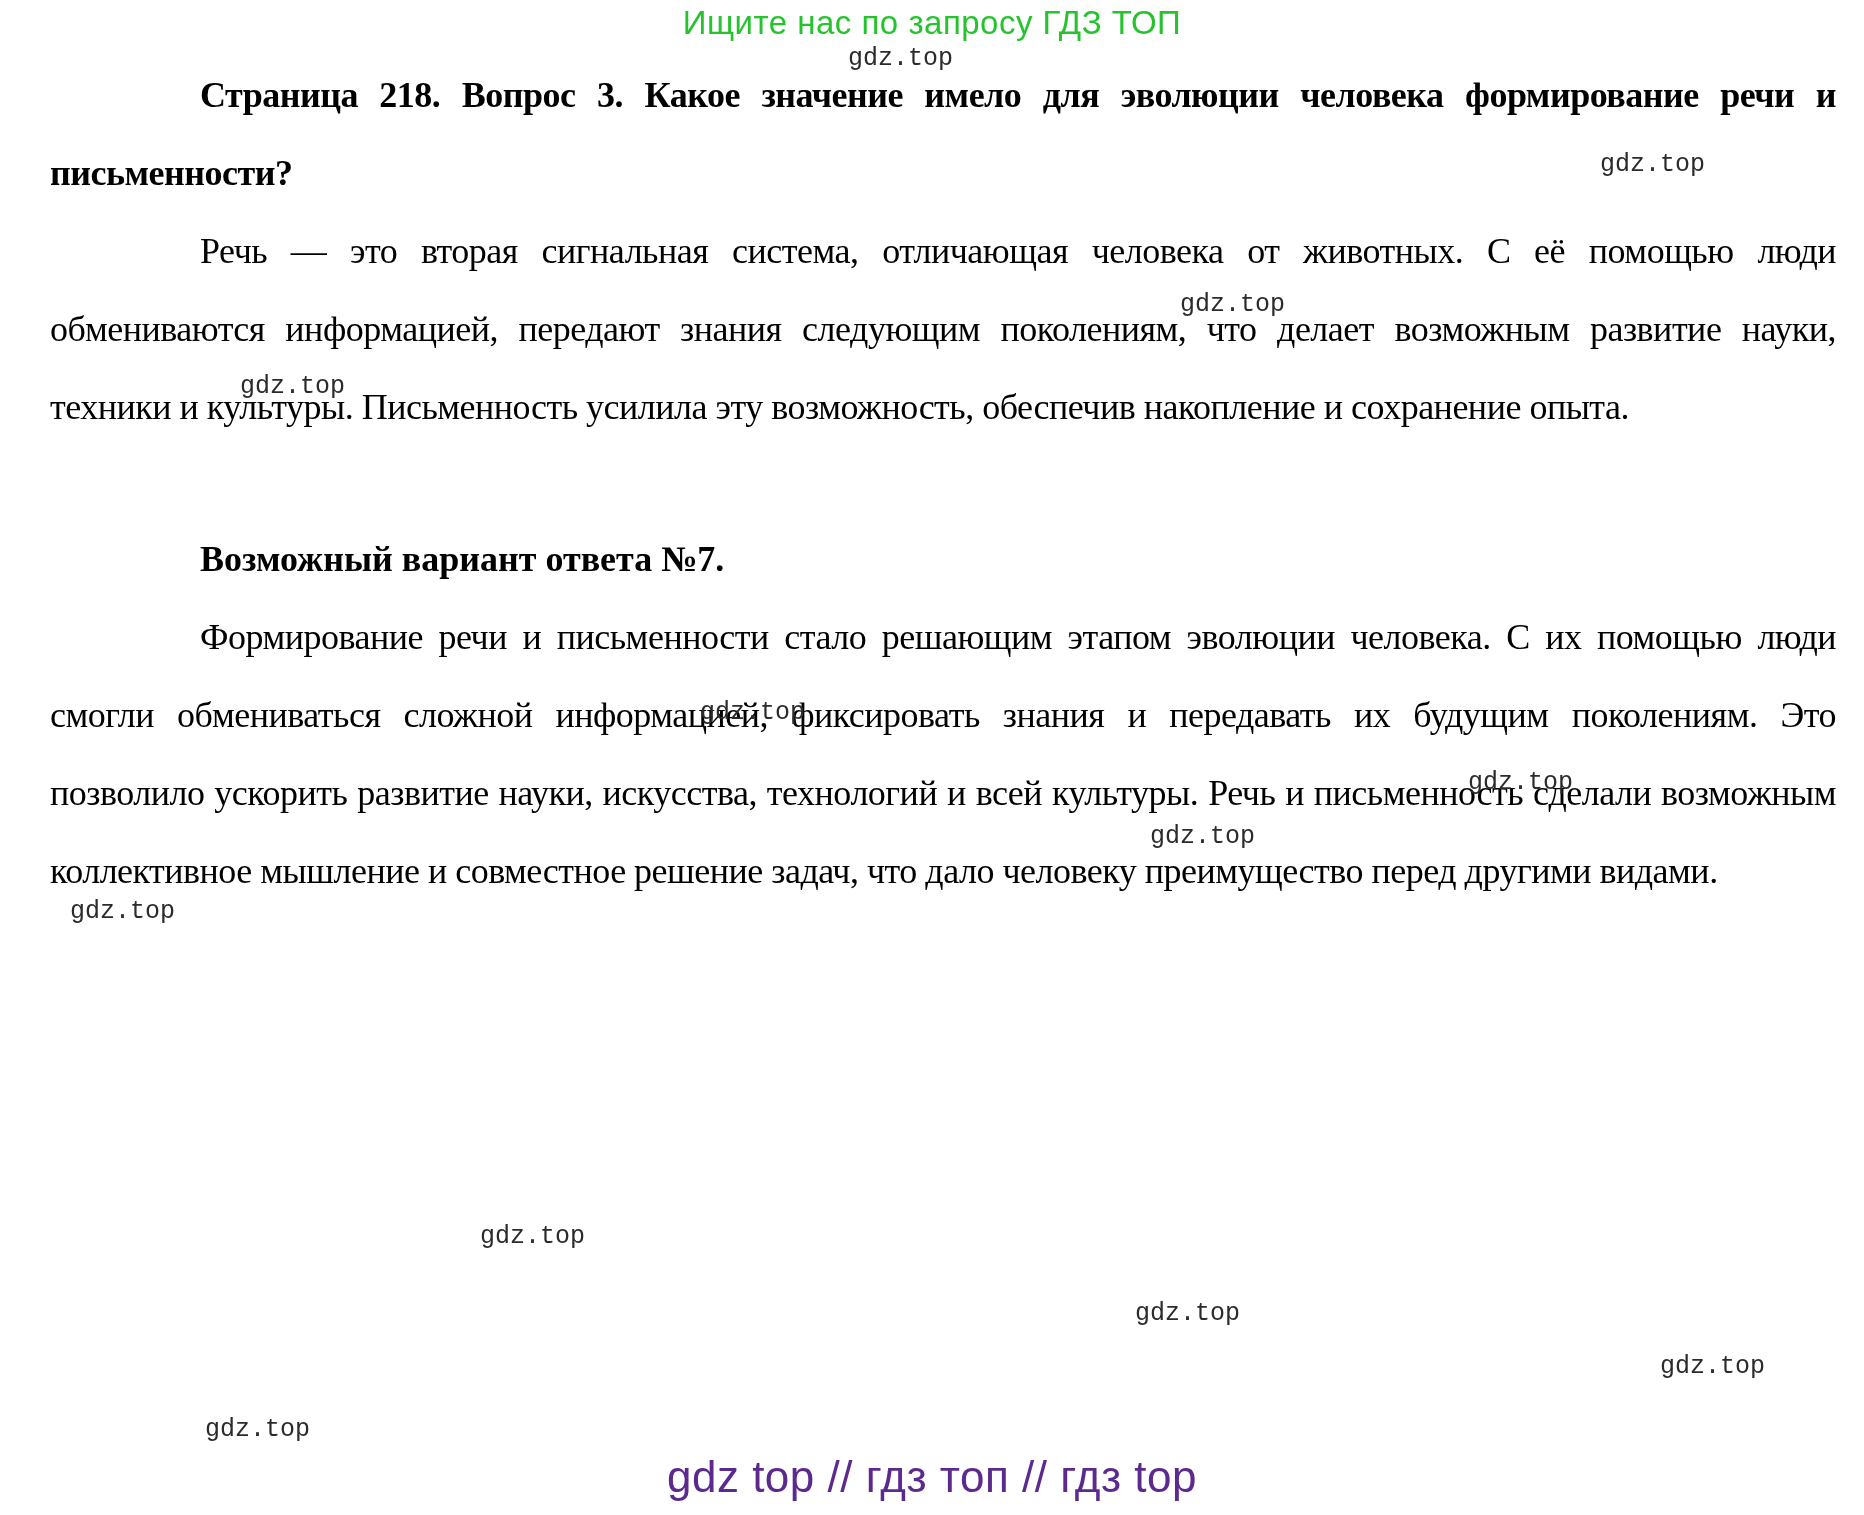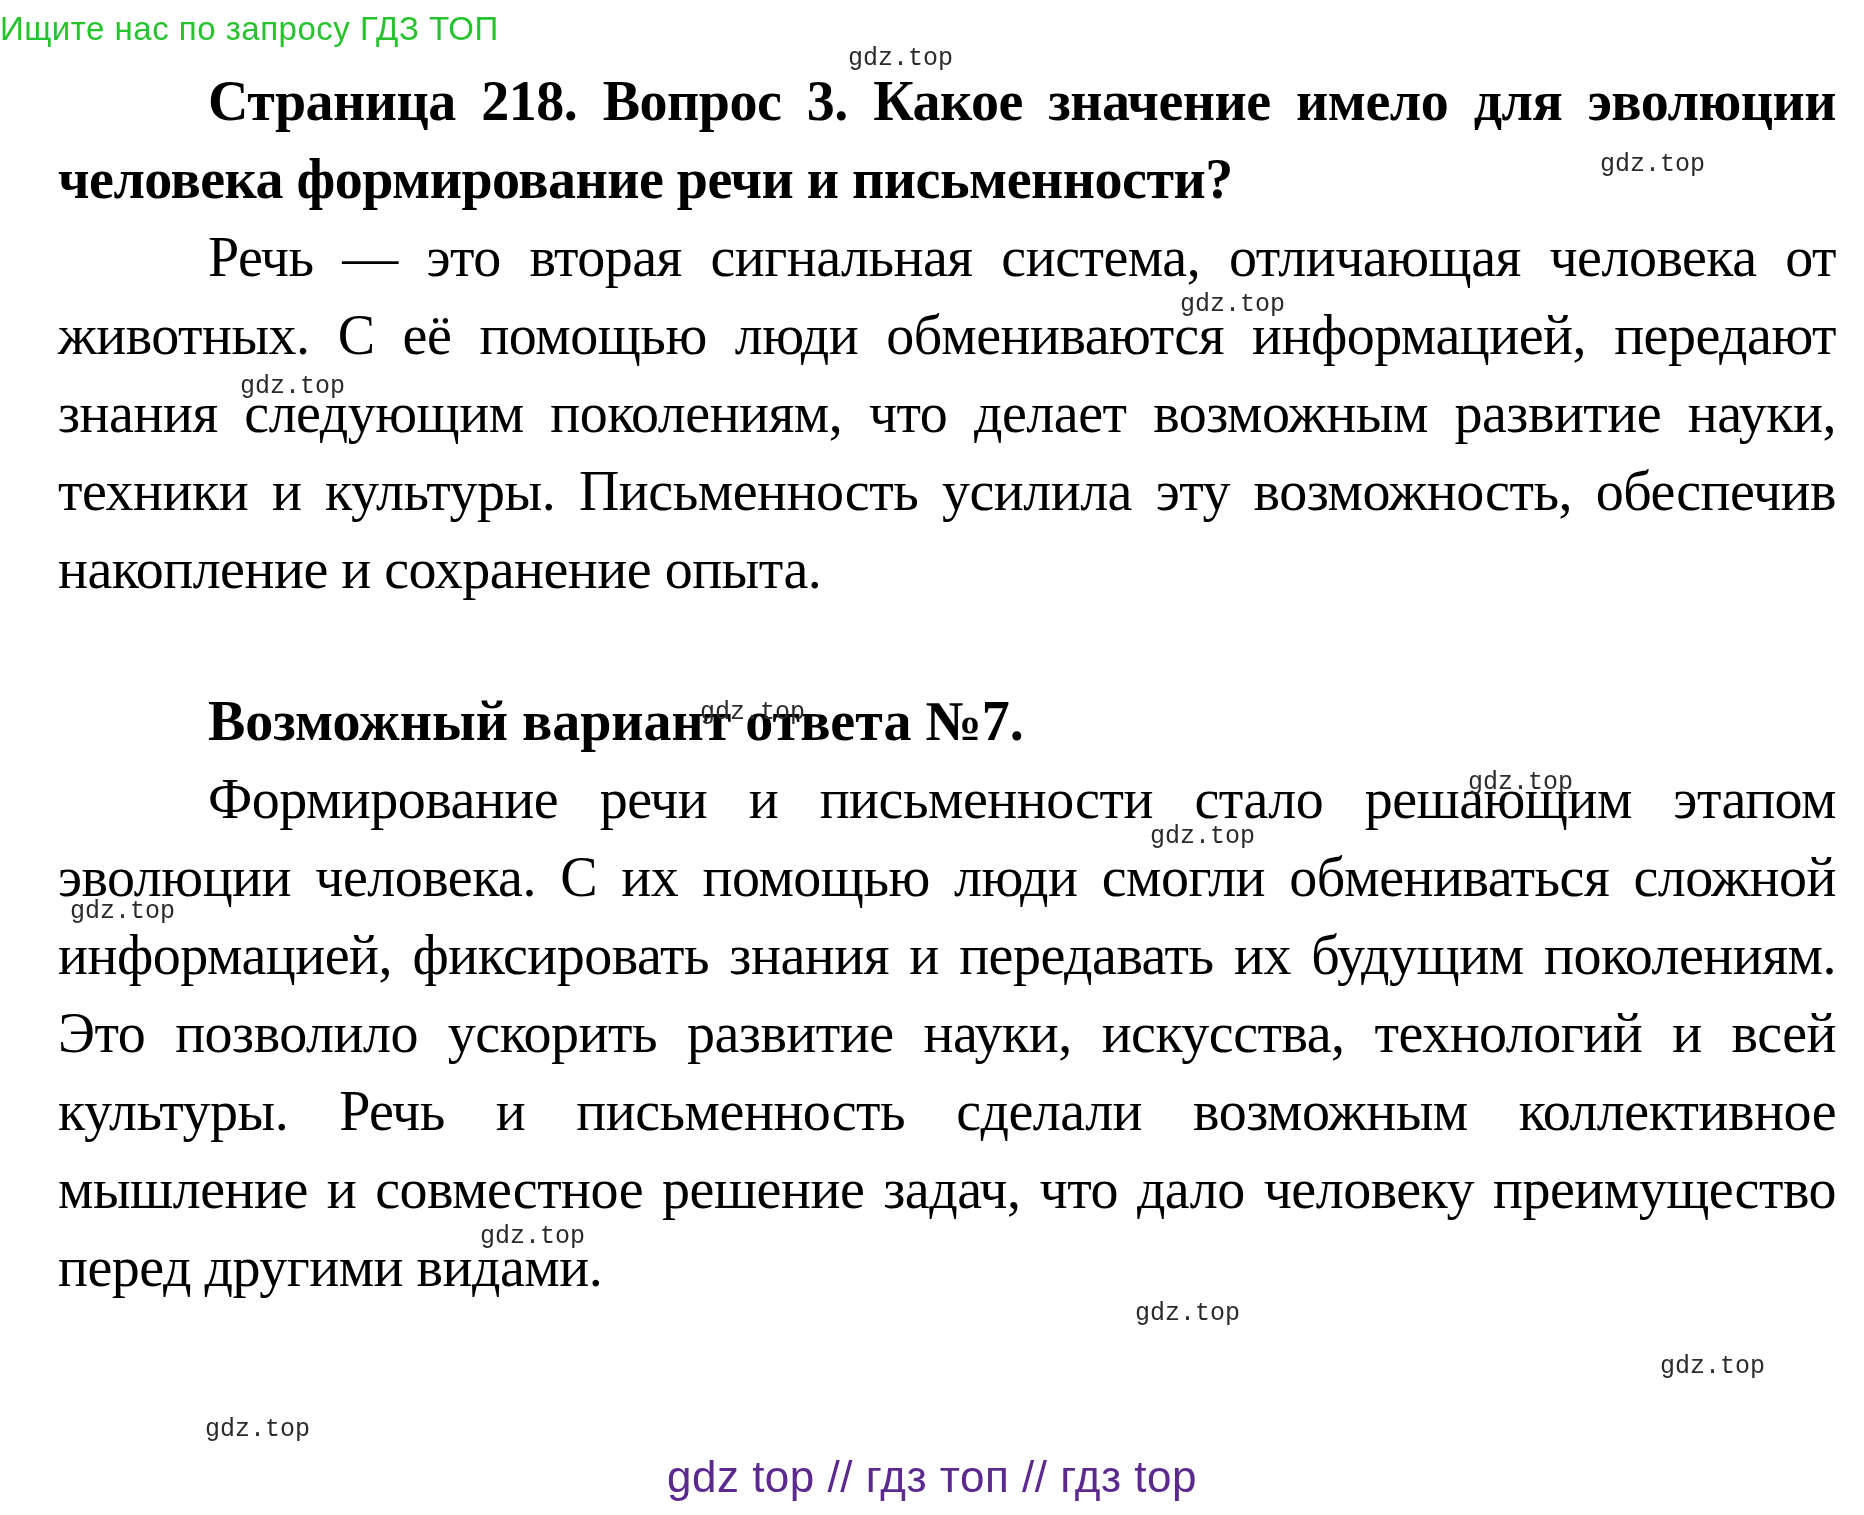--- a/index.html
+++ b/index.html
@@ -6,34 +6,33 @@
   body {
     width: 1864px;
     height: 1515px;
     background: #ffffff;
     position: relative;
     overflow: hidden;
     font-family: "Liberation Serif", serif;
   }
   .promo {
     width: 100%;
-    text-align: left;
-    padding-top: 10px;
+    text-align: center;
+    padding-top: 4px;
     font-family: "Liberation Sans", sans-serif;
     font-size: 33px;
     color: #27c32f;
     letter-spacing: 0.5px;
   }
   .content {
     margin-top: 14px;
     padding: 0 28px 0 50px;
     color: #000000;
-    font-size: 56px;
+    font-size: 36px;
     line-height: 78px;
-    margin-left: 8px;
   }
   .doc-title {
     font-weight: bold;
     text-align: justify;
     text-indent: 150px;
     letter-spacing: -0.5px;
   }
   .answer-heading {
     font-weight: bold;
     text-indent: 150px;

